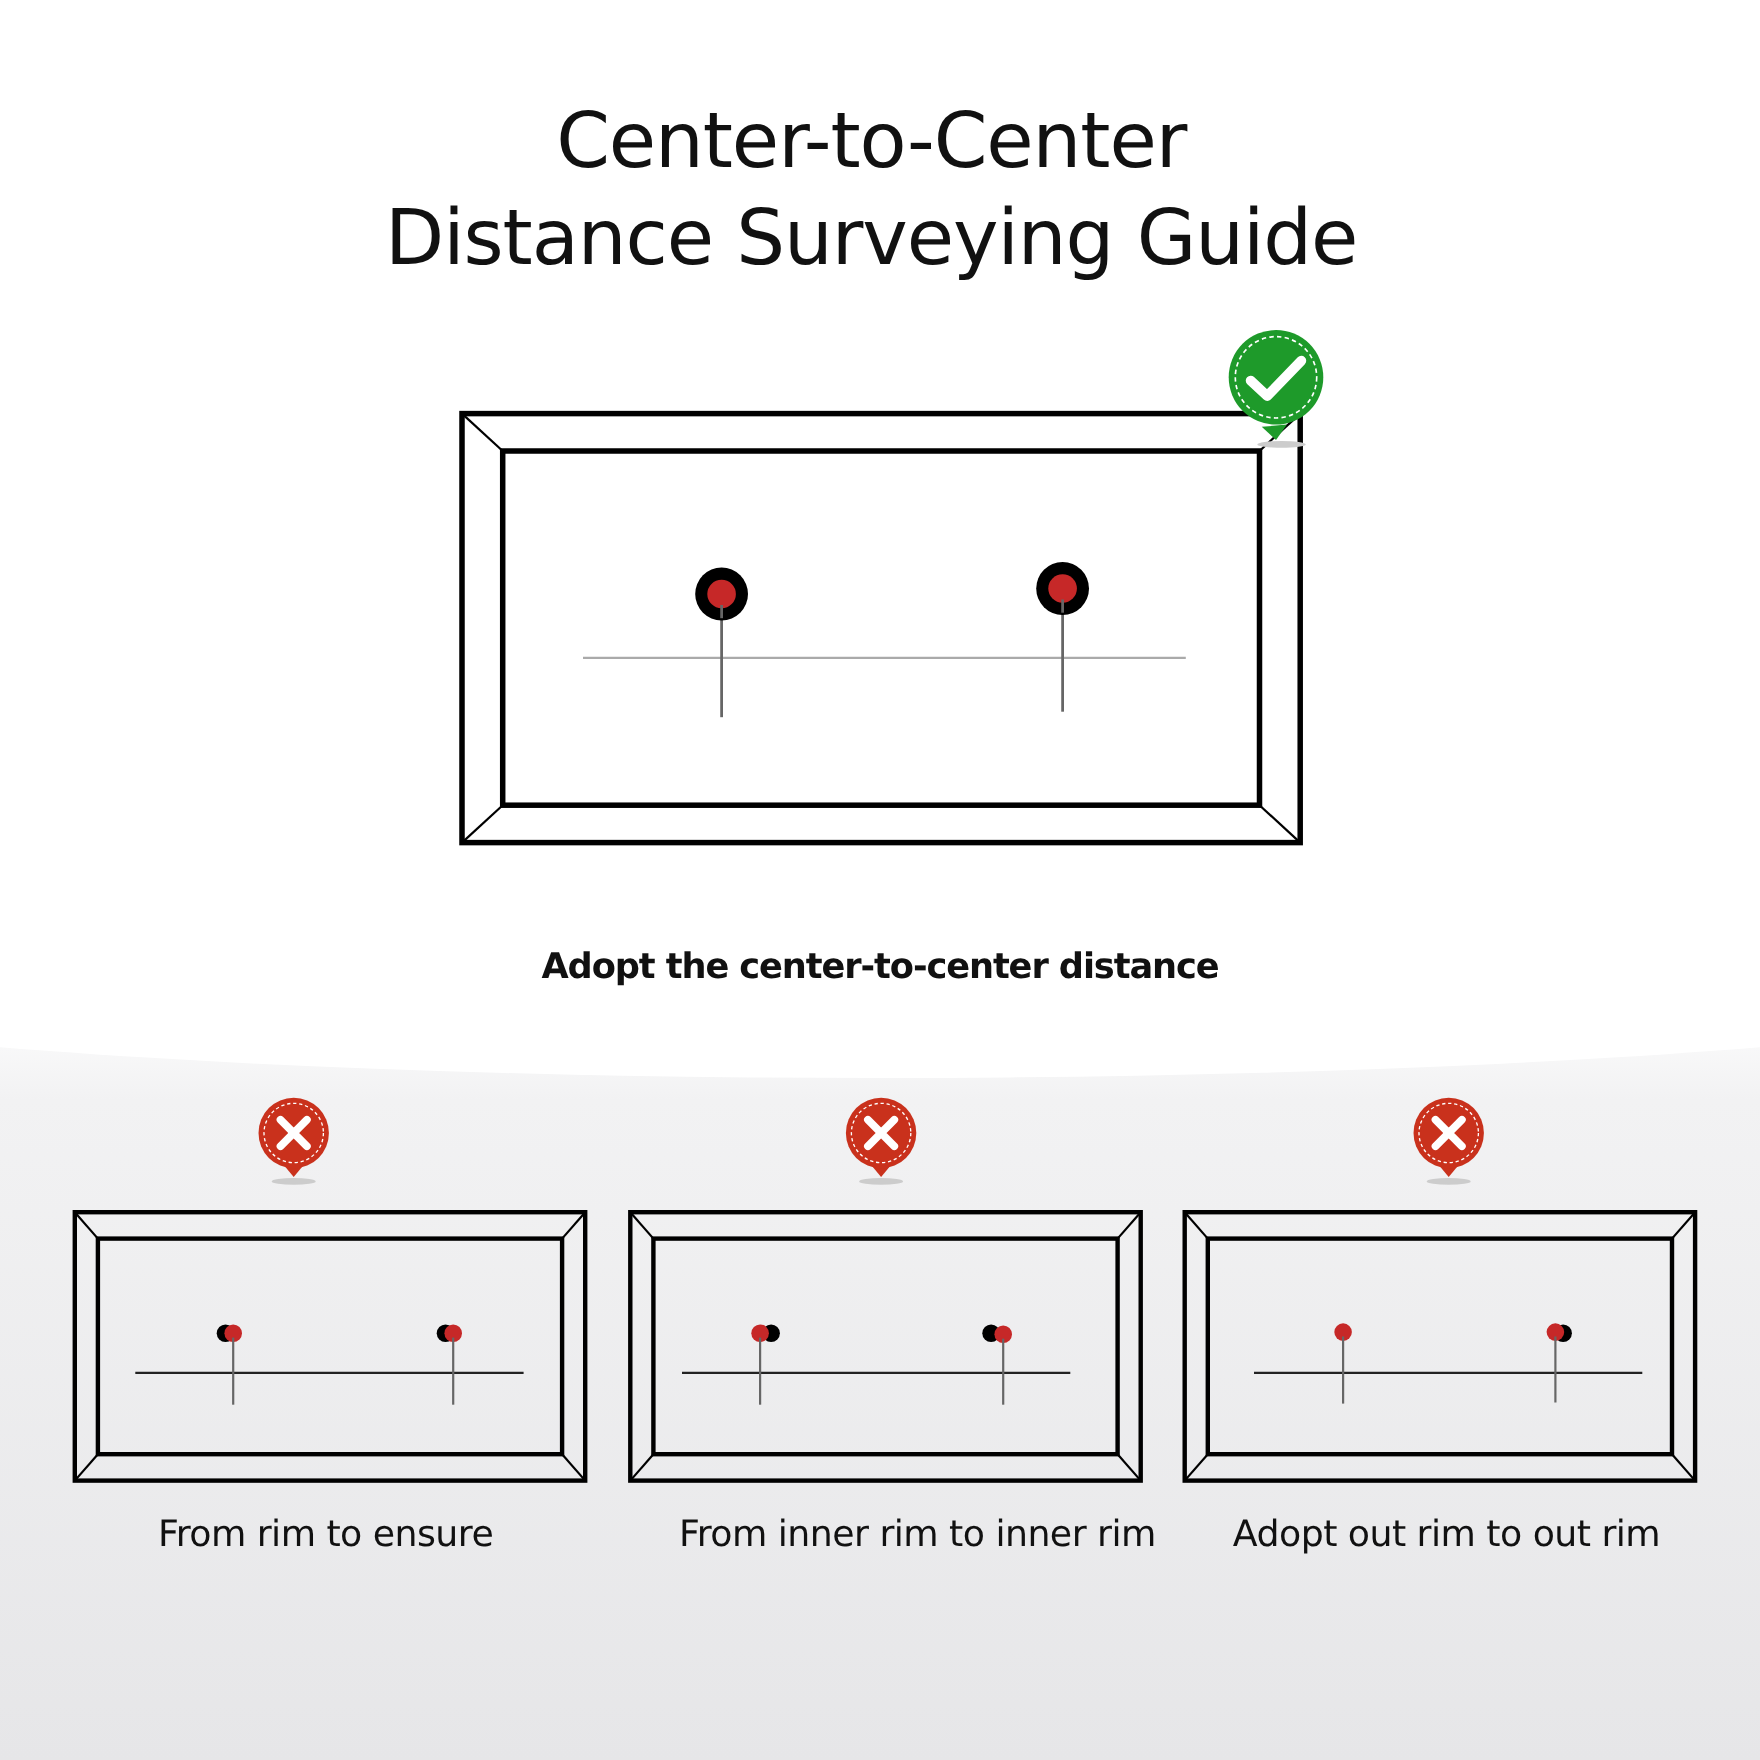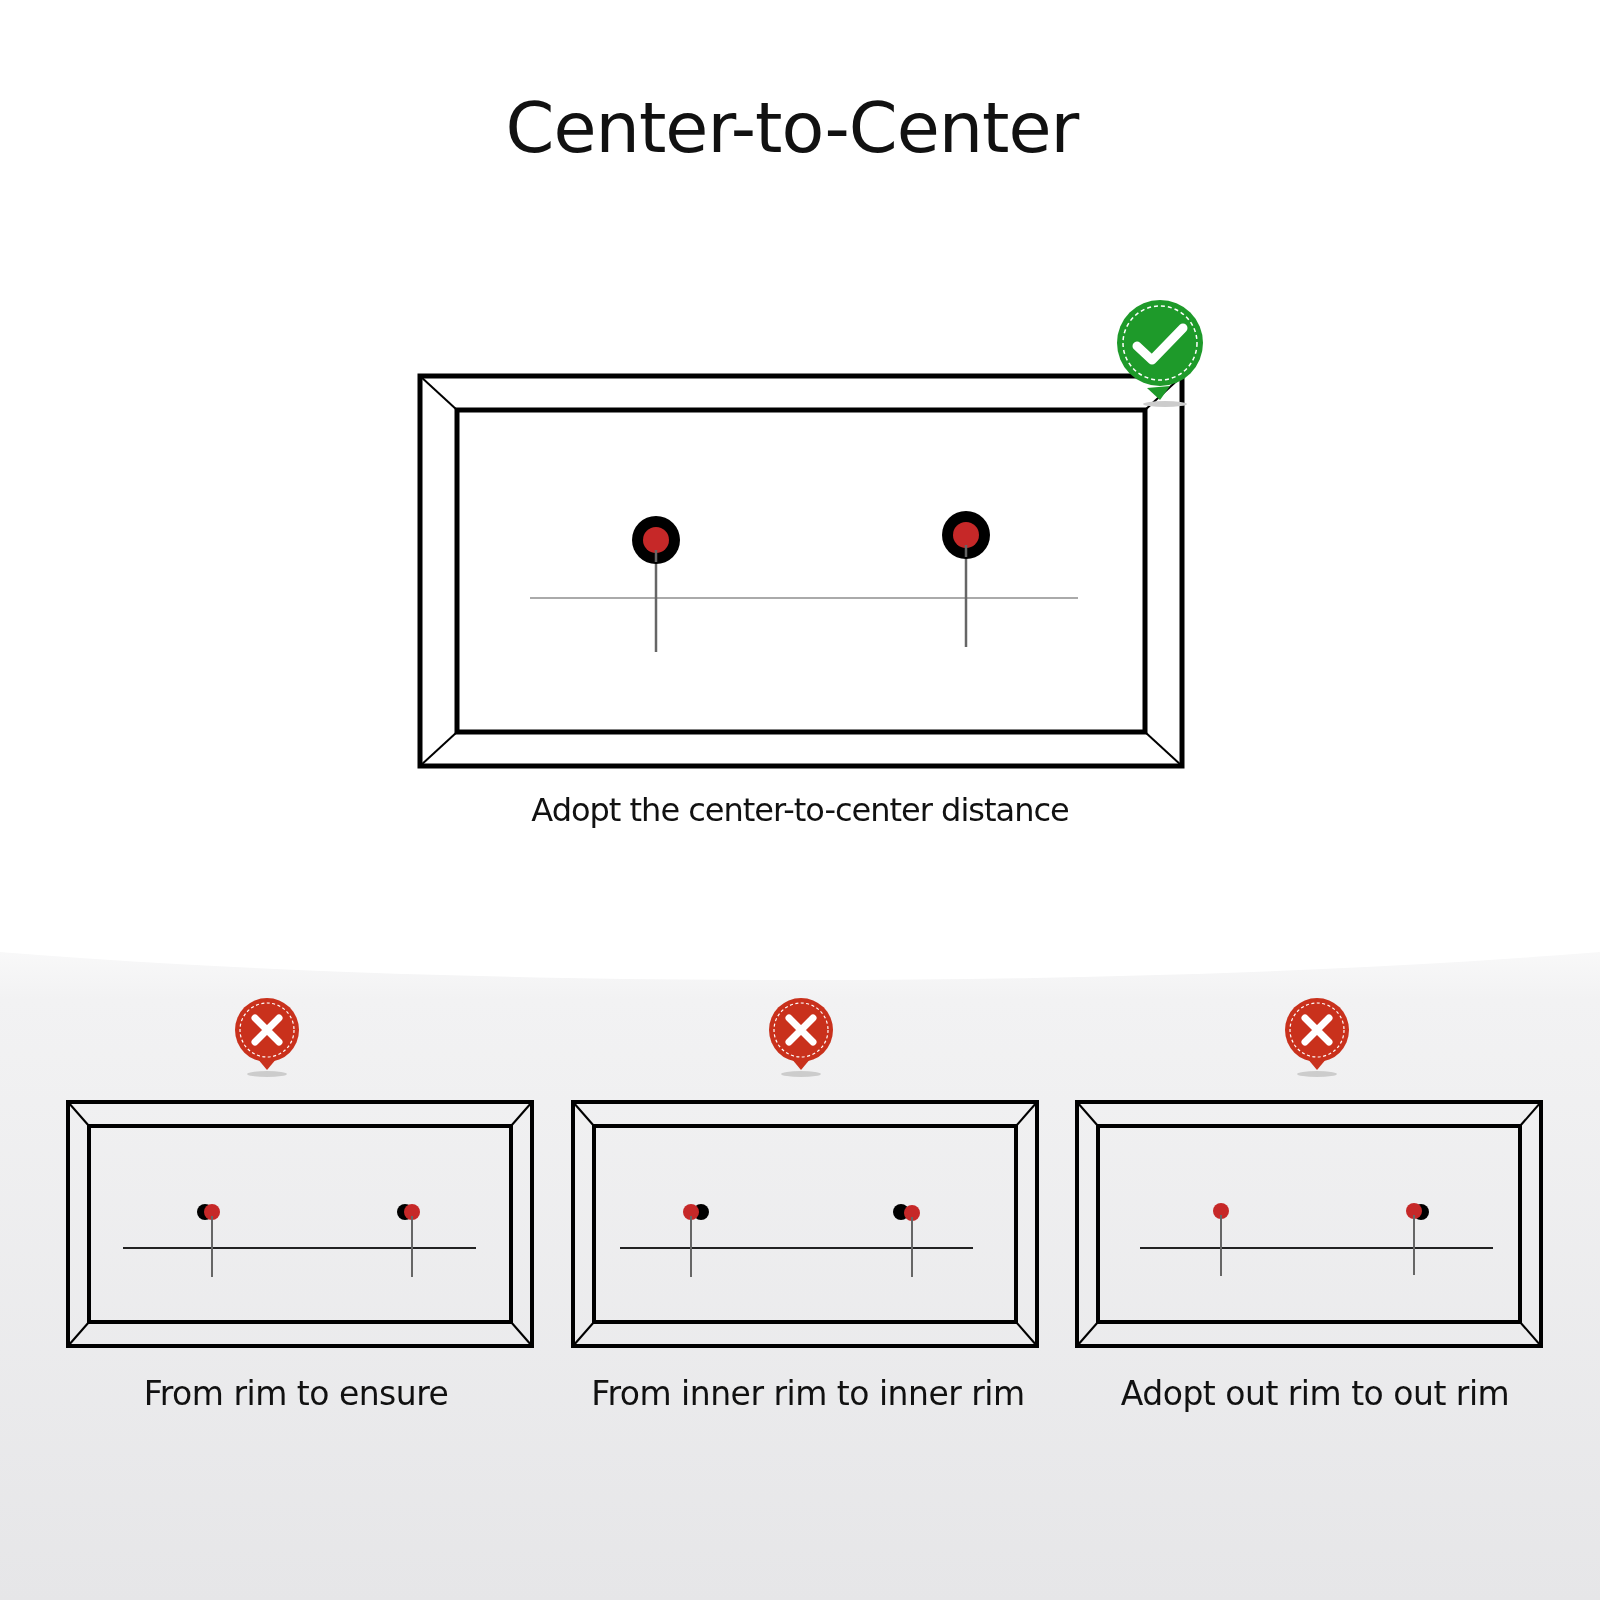--- a/index.html
+++ b/index.html
@@ -13,35 +13,36 @@
     position: absolute; left: -400px; top: 760px; width: 2400px; height: 220px;
     background: #ffffff; border-radius: 50%;
   }
   .title {
     position: absolute; left: 0; width: 1584px; text-align: center;
     font-size: 70px; font-weight: normal; letter-spacing: -1px; line-height: 88px;
     top: 84px; margin: 0;
   }
   .subtitle {
     position: absolute; left: 0; width: 1600px; text-align: center;
-    top: 788px; font-size: 32px; line-height: 44px; letter-spacing: -1px;
+    top: 856px; font-size: 32px; line-height: 44px; letter-spacing: -1px; font-weight: bold;
   }
   .svg-abs { position: absolute; left: 0; top: 0; }
   .caption {
     position: absolute; top: 1374px; font-size: 33px; text-align: center;
     width: 480px; letter-spacing: -0.5px;
   }
 </style>
 </head>
 <body>
 
 <div class="arc"></div>
 
 <h1 class="title">
   <div>Center-to-Center</div>
+  <div>Distance Surveying Guide</div>
 </h1>
 
 <svg class="svg-abs" width="1600" height="800">
   <g stroke="#000" fill="none">
     <rect x="420" y="376" width="762" height="390" stroke-width="5"></rect>
     <rect x="457" y="410" width="688" height="322" stroke-width="5"></rect>
     <line x1="420" y1="376" x2="457" y2="410" stroke-width="2"></line>
     <line x1="1182" y1="376" x2="1145" y2="410" stroke-width="2"></line>
     <line x1="420" y1="766" x2="457" y2="732" stroke-width="2"></line>
     <line x1="1182" y1="766" x2="1145" y2="732" stroke-width="2"></line>
@@ -121,14 +122,14 @@
     <line x1="1140" y1="268" x2="1493" y2="268" stroke="#222" stroke-width="2"></line>
     <circle cx="1221" cy="231" r="8" fill="#c62828"></circle>
     <line x1="1221" y1="235" x2="1221" y2="296" stroke="#666" stroke-width="2"></line>
     <circle cx="1421" cy="232" r="8" fill="#000"></circle>
     <circle cx="1414" cy="231" r="8" fill="#c62828"></circle>
     <line x1="1414" y1="235" x2="1414" y2="295" stroke="#666" stroke-width="2"></line>
   </g>
 </svg>
 
 <div class="caption" style="left:56px">From rim to ensure</div>
-<div class="caption" style="left:568px">From inner rim to inner rim</div>
+<div class="caption" style="left:594px">From inner rim to inner rim</div>
 <div class="caption" style="left:1075px">Adopt out rim to out rim</div>
 
 </body></html>

